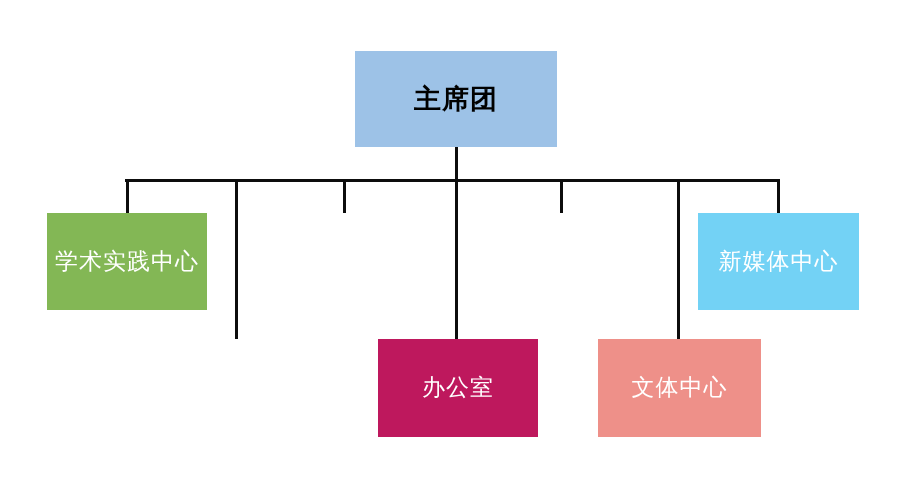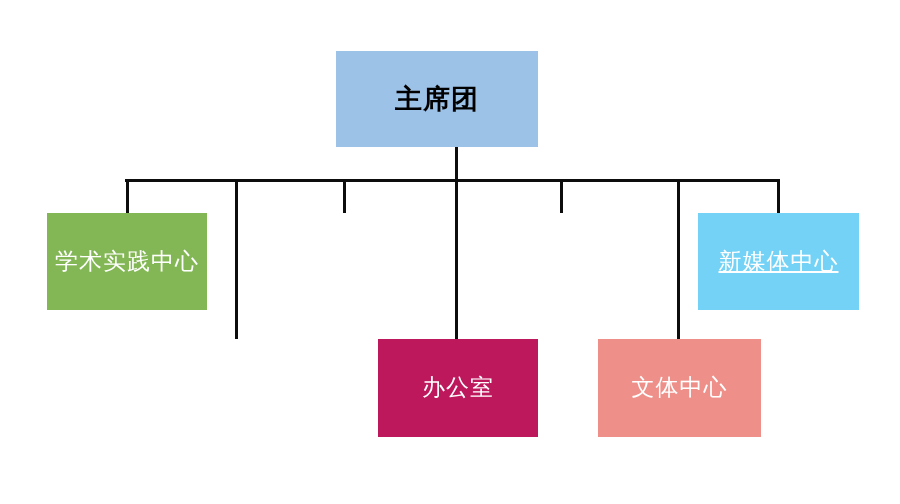--- a/index.html
+++ b/index.html
@@ -30,21 +30,21 @@
   }
   .node-root .node-label {
     font-size: 27px;
     font-weight: 700;
   }
   .node-child .node-label {
     font-size: 23px;
     font-weight: 400;
   }
   
-  .n0 { left: 336px; top: 51px;  width: 202px; height: 96px; }
+  .n0 { left: 355px; top: 51px;  width: 202px; height: 96px; }
   .n1 { left: 47px;  top: 213px; width: 160px; height: 97px; }
   .n2 { left: 264px; top: 213px; width: 160px; height: 97px; }
   .n3 { left: 481px; top: 213px; width: 160px; height: 97px; }
   .n4 { left: 698px; top: 213px; width: 161px; height: 97px; }
   .n5 { left: 156px; top: 339px; width: 164px; height: 98px; }
   .n6 { left: 378px; top: 339px; width: 160px; height: 98px; }
   .n7 { left: 598px; top: 339px; width: 163px; height: 98px; }
   
   .connector {
     position: absolute;
@@ -76,21 +76,21 @@
   <div class="node node-root n0" style="background: rgb(157, 194, 231); color: rgb(0, 0, 0);">
     <span class="node-label">主席团</span>
   </div>
 
   <div class="node node-child n1" style="background: rgb(131, 183, 85); color: rgb(255, 255, 255);">
     <span class="node-label">学术实践中心</span>
   </div>
 
 
 
-  <div class="node node-child n4" style="background: rgb(115, 210, 245); color: rgb(255, 255, 255); text-decoration: underline;">
+  <div class="node node-child n4" style="background: rgb(115, 210, 245); color: rgb(255, 255, 255);">
     <span class="node-label">新媒体中心</span>
   </div>
 
 
   <div class="node node-child n6" style="background: #be185d; color: rgb(255, 255, 255);">
     <span class="node-label">办公室</span>
   </div>
 
   <div class="node node-child n7" style="background: rgb(238, 144, 137); color: rgb(255, 255, 255);">
     <span class="node-label">文体中心</span>

